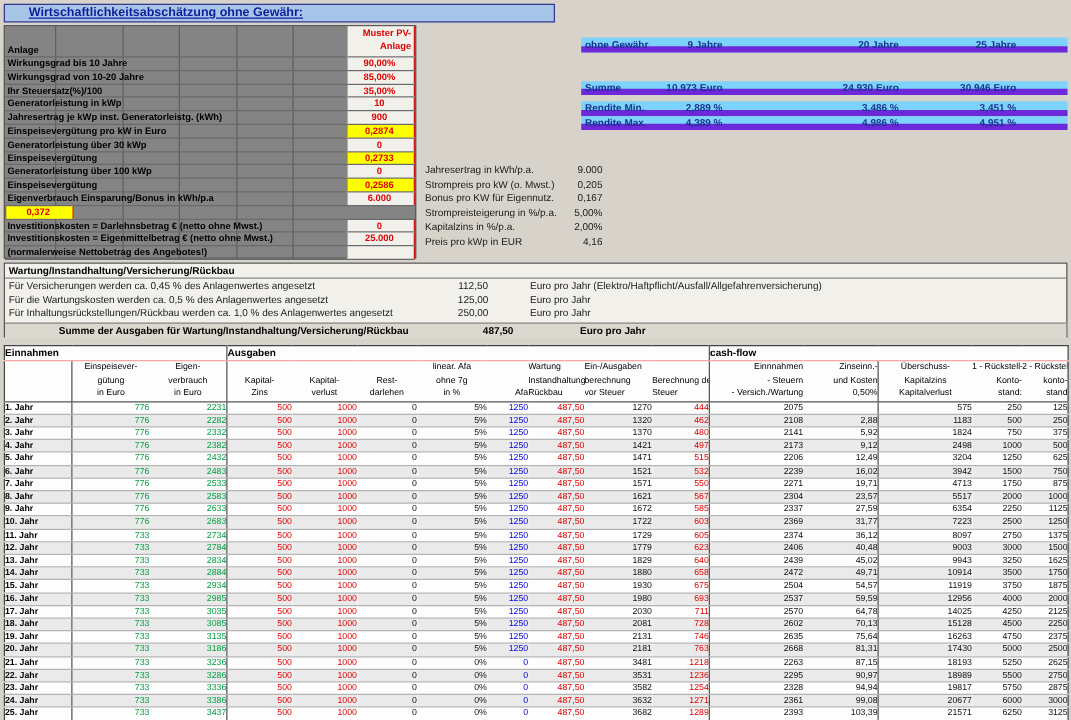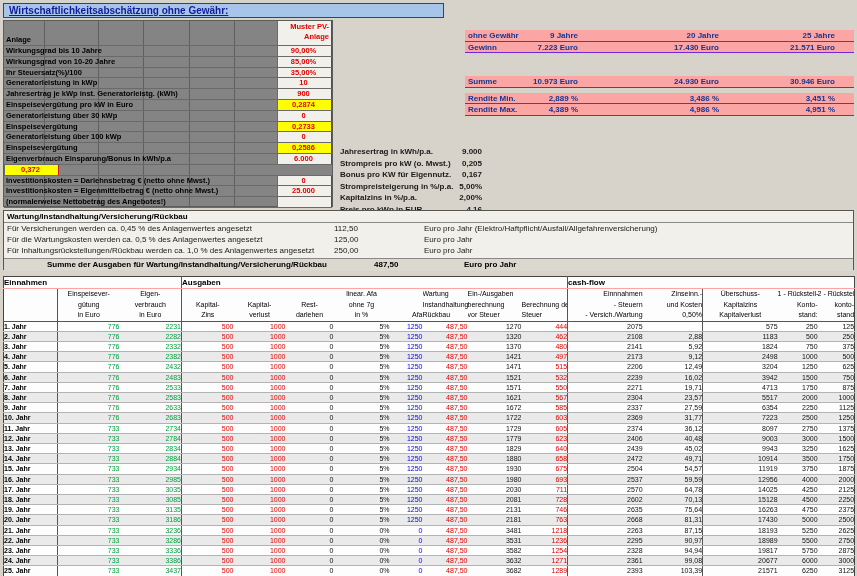--- a/index.html
+++ b/index.html
@@ -2,60 +2,60 @@
 <html><head>
 <meta charset="utf-8">
 <style>
   html,body{margin:0;padding:0;background:#d7d3ca;}
   *{box-sizing:border-box;font-family:"Liberation Sans","DejaVu Sans",sans-serif;}
   #canvas{position:relative;width:857px;height:576px;background:#d7d3ca;overflow:hidden;}
 
   
   #title-bar{position:absolute;left:3px;top:3px;width:441px;height:15px;background:#a7c5e8;
     border:1px solid #3a3a8c;color:#101c9c;font-size:10px;font-weight:bold;
-    text-decoration:underline;padding:1px 5px;white-space:nowrap;}
+    text-decoration:underline;padding:1px 19px;white-space:nowrap;}
 
   
   #param-panel{position:absolute;left:3px;top:20px;width:330px;height:187px;background:#848484;
     border:1px solid #5c5c5c;}
   .vdiv{position:absolute;top:0;width:1px;height:100%;background:rgba(0,0,0,.28);}
   #anlage-row{position:relative;display:flex;height:25px;border-bottom:1px solid #6a6a6a;}
   #anlage-label{flex:1;color:#000;font-weight:bold;font-size:7.5px;display:flex;align-items:flex-end;padding:0 0 1px 2px;}
   #anlage-val{width:55px;background:#f2f0ea;border-left:1px solid #6a6a6a;border-right:1.5px solid #d01616;
     color:#e00000;font-weight:bold;font-size:7.5px;text-align:right;padding:1px 2px 0 0;line-height:10px;}
   .prow{position:relative;display:flex;height:10.8px;border-bottom:1px solid #6a6a6a;}
   .plabel{flex:1;color:#000;font-weight:bold;font-size:7.5px;line-height:10.5px;white-space:nowrap;overflow:hidden;padding-left:2px;}
   .pval{width:55px;background:#f2f0ea;border-left:1px solid #6a6a6a;border-right:1.5px solid #d01616;
     color:#e00000;font-weight:bold;font-size:7.5px;line-height:10.5px;text-align:center;padding-right:2px;}
   .pval.hl{background:#ffff00;}
 
   
   #summary{position:absolute;left:465px;top:30px;width:389px;}
-  .srow{position:relative;height:11.5px;background:#fca5a5;border-bottom:1px solid #6d28d9;margin-bottom:0;}
+  .srow{position:relative;height:11.5px;background:#7dd3fc;border-bottom:5px solid #6d28d9;margin-bottom:0;}
   .srow.gap{background:transparent;border-bottom:none;}
   .srow.gap-sm{height:5px;background:transparent;border-bottom:none;}
   .srow span{position:absolute;top:0;font-size:8px;font-weight:bold;color:#16358e;line-height:11px;white-space:nowrap;}
   .s-label{left:3px;}
   .s-v1{left:0;width:113px;text-align:right;}
   .s-v2{left:113px;width:141px;text-align:right;}
-  .s-v3{left:266px;width:104px;text-align:right;}
+  .s-v3{left:244px;width:104px;text-align:right;}
 
   
-  #info{position:absolute;left:340px;top:146px;width:142px;font-weight:bold;}
+  #info{position:absolute;left:340px;top:130px;width:142px;}
   .irow{display:flex;height:11.5px;}
   .ilabel{flex:1;font-size:8px;color:#1a1a1a;line-height:11px;white-space:nowrap;}
   .ival{width:40px;font-size:8px;color:#1a1a1a;line-height:11px;text-align:right;white-space:nowrap;}
 
   
   #wartung{position:absolute;left:3px;top:210px;width:851px;height:60px;background:#f2f0ea;border:1px solid #555;}
   #wartung-header{font-size:8px;font-weight:bold;color:#000;padding:1px 0 1px 3px;border-bottom:1px solid #888;}
   .wrow{position:relative;height:11px;}
   .wrow span{position:absolute;top:0;font-size:8px;color:#1a1a1a;line-height:11px;white-space:nowrap;}
   .w-label{left:3px;}
-  .w-val{left:330px;width:65px;text-align:left;}
+  .w-val{left:342px;width:65px;text-align:center;}
   .w-unit{left:420px;}
   #wartung-summe{position:relative;height:13px;background:#dbd8d0;border-top:1px solid #888;margin-top:2px;}
   #wartung-summe span{position:absolute;top:0;font-size:8px;font-weight:bold;color:#000;line-height:12px;white-space:nowrap;padding-left:40px;}
 
   
   #main-table{position:absolute;left:3px;top:276px;width:851px;border-collapse:collapse;table-layout:fixed;
     background:#fdfdfd;border:1px solid #444;}
   #main-table td{padding:0;white-space:nowrap;overflow:hidden;}
   tr.group-row td{font-size:8px;font-weight:bold;color:#000;border-bottom:1px solid #fca5a5;height:12px;padding-left:2px;}
   tr.subheader-row td{font-size:7px;color:#000;border-bottom:1px solid #555;vertical-align:bottom;padding-bottom:1px;}
@@ -149,26 +149,20 @@
         </div>
       </div>
   </div>
 
   <div id="summary">
       <div class="srow">
         <span class="s-label">ohne Gewähr</span>
         <span class="s-v1">9 Jahre</span>
         <span class="s-v2">20 Jahre</span>
         <span class="s-v3">25 Jahre</span>
-      </div>
-      <div class="srow">
-        <span class="s-label">Gewinn</span>
-        <span class="s-v1">7.223 Euro</span>
-        <span class="s-v2">17.430 Euro</span>
-        <span class="s-v3">21.571 Euro</span>
       </div>
       <div class="srow gap"></div>
       <div class="srow gap"></div>
       <div class="srow">
         <span class="s-label">Summe</span>
         <span class="s-v1">10.973 Euro</span>
         <span class="s-v2">24.930 Euro</span>
         <span class="s-v3">30.946 Euro</span>
       </div>
       <div class="srow gap-sm"></div>

